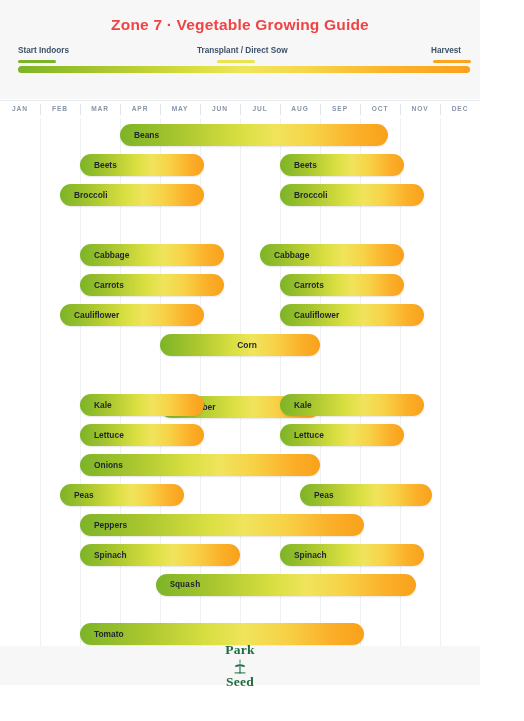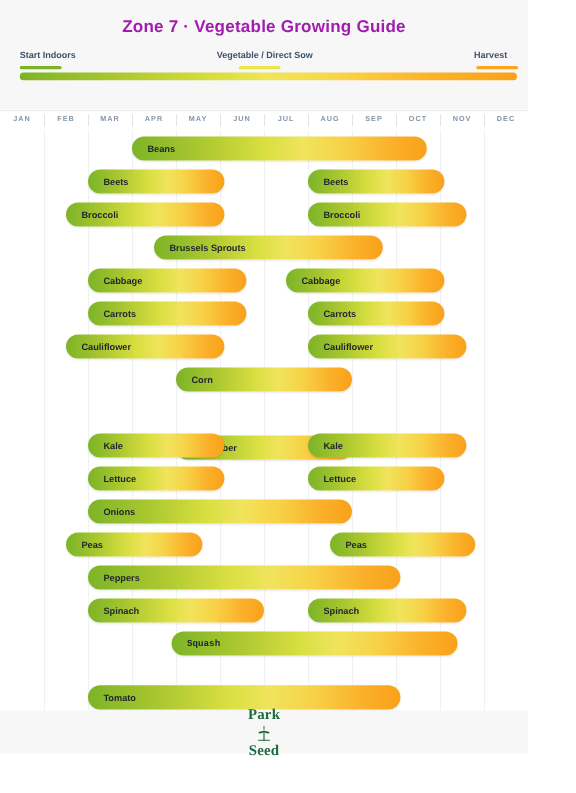--- a/index.html
+++ b/index.html
@@ -16,21 +16,21 @@
     background:#ffffff;
   }
   
   #header{
     position:absolute;left:0;top:0;width:480px;height:99px;
     background:#f7f7f7;
   }
   #title{
     position:absolute;left:0;top:16px;width:480px;
     text-align:center;
-    font-size:15.5px;font-weight:bold;color:#a21caf;
+    font-size:15.5px;font-weight:bold;color:#ef4444;
     letter-spacing:.2px;
     white-space:nowrap;
   }
   
   #legend{position:absolute;left:0;top:46px;width:480px;height:22px;}
   .leg{position:absolute;top:0;font-weight:bold;}
   .leg .lab{
     font-size:8.2px;color:#3d5168;white-space:nowrap;display:block;
     line-height:10px;
   }
@@ -108,21 +108,21 @@
 
   <div id="header">
     <div id="title">Zone 7 · Vegetable Growing Guide</div>
 
     <div id="legend">
       <div class="leg" id="leg-start">
         <span class="lab">Start Indoors</span>
         <span class="swatch"></span>
       </div>
       <div class="leg" id="leg-mid">
-        <span class="lab">Vegetable / Direct Sow</span>
+        <span class="lab">Transplant / Direct Sow</span>
         <span class="swatch"></span>
       </div>
       <div class="leg" id="leg-harvest">
         <span class="lab">Harvest</span>
         <span class="swatch"></span>
       </div>
     </div>
 
     <div id="gradbar"></div>
   </div>
@@ -179,25 +179,20 @@
         </div>
       </div>
       <div class="row" style="top: 62px;">
         <div class="bar" style="left: 60px; width: 144px;">
           <span class="blab">Broccoli</span>
         </div>
         <div class="bar" style="left: 280px; width: 144px;">
           <span class="blab">Broccoli</span>
         </div>
       </div>
-      <div class="row" style="top: 92px;">
-        <div class="bar" style="left: 140px; width: 208px;">
-          <span class="blab">Brussels Sprouts</span>
-        </div>
-      </div>
       <div class="row" style="top: 122px;">
         <div class="bar" style="left: 80px; width: 144px;">
           <span class="blab">Cabbage</span>
         </div>
         <div class="bar" style="left: 260px; width: 144px;">
           <span class="blab">Cabbage</span>
         </div>
       </div>
       <div class="row" style="top: 152px;">
         <div class="bar" style="left: 80px; width: 144px;">
@@ -209,21 +204,21 @@
       </div>
       <div class="row" style="top: 182px;">
         <div class="bar" style="left: 60px; width: 144px;">
           <span class="blab">Cauliflower</span>
         </div>
         <div class="bar" style="left: 280px; width: 144px;">
           <span class="blab">Cauliflower</span>
         </div>
       </div>
       <div class="row" style="top: 212px;">
-        <div class="bar" style="left: 160px; width: 160px;">
+        <div class="bar" style="left: 160px; width: 160px; justify-content: center;">
           <span class="blab">Corn</span>
         </div>
       </div>
       <div class="row" style="top: 242px;">
         <div class="bar" style="left: 160px; width: 160px; margin-top: 32px;">
           <span class="blab">Cucumber</span>
         </div>
       </div>
       <div class="row" style="top: 272px;">
         <div class="bar" style="left: 80px; width: 124px;">

